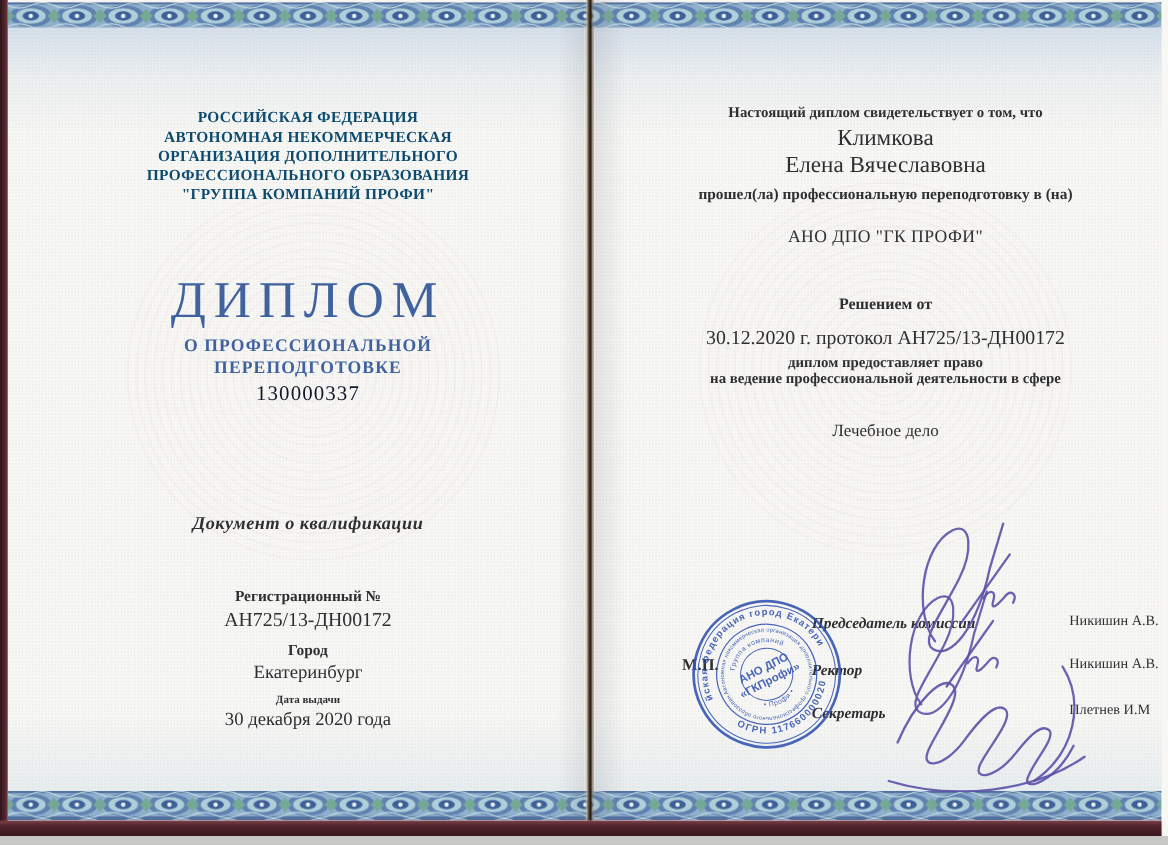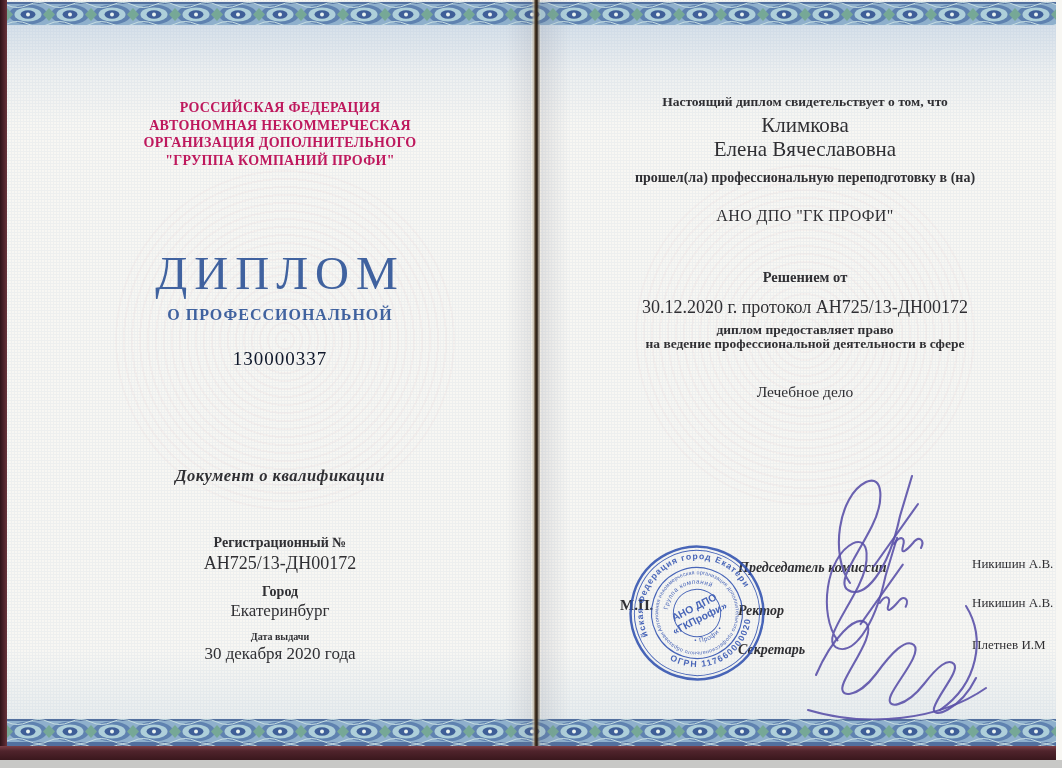--- a/index.html
+++ b/index.html
@@ -36,21 +36,21 @@
   #ros-l{left:115px;top:170px;width:340px;height:340px;}
   #ros-r{left:635px;top:165px;width:340px;height:340px;}
 
   
   .t{position:absolute;color:#2f2f33;white-space:nowrap;}
   .cl{left:20px;width:520px;text-align:center;}   
   .cr{left:545px;width:520px;text-align:center;}  
   .b{font-weight:bold;}
   .blue{color:var(--title-blue,#40629f);}
 
-  #org-block{top:99px;font-size:14px;line-height:17.5px;font-weight:bold;color:#be185d;letter-spacing:.3px;}
+  #org-block{top:99px;font-size:14px;line-height:17.5px;font-weight:bold;color:#0c4a6e;letter-spacing:.3px;}
   #diploma-title{top:246px;font-size:47px;letter-spacing:7px;font-weight:normal;}
   #subtitle1{top:306px;font-size:16px;letter-spacing:1px;}
   #subtitle2{top:326px;font-size:16px;letter-spacing:1px;}
   #diploma-number{top:348px;font-size:19px;letter-spacing:1px;color:#0f172a;}
   #qual-note{top:466px;font-size:16.5px;font-style:italic;letter-spacing:.5px;}
   #reg-label{top:535px;font-size:14px;}
   #reg-value{top:553px;font-size:18px;}
   #city-label{top:584px;font-size:14px;}
   #city-value{top:601px;font-size:17px;}
   #date-label{top:631px;font-size:10px;}
@@ -121,24 +121,26 @@
   <div class="fold-l"></div>
   <div class="fold-r"></div>
   <div class="spine"></div>
   <div class="cover-left"></div>
   <div class="cover-bottom"></div>
 
   <div class="t cl" id="org-block">
     <div>РОССИЙСКАЯ ФЕДЕРАЦИЯ</div>
     <div>АВТОНОМНАЯ НЕКОММЕРЧЕСКАЯ</div>
     <div>ОРГАНИЗАЦИЯ ДОПОЛНИТЕЛЬНОГО</div>
+    <div>ПРОФЕССИОНАЛЬНОГО ОБРАЗОВАНИЯ</div>
     <div>"ГРУППА КОМПАНИЙ ПРОФИ"</div>
   </div>
   <div class="t cl blue" id="diploma-title">ДИПЛОМ</div>
   <div class="t cl blue b" id="subtitle1">О ПРОФЕССИОНАЛЬНОЙ</div>
+  <div class="t cl blue b" id="subtitle2">ПЕРЕПОДГОТОВКЕ</div>
   <div class="t cl" id="diploma-number">130000337</div>
   <div class="t cl b" id="qual-note">Документ о квалификации</div>
   <div class="t cl b" id="reg-label">Регистрационный №</div>
   <div class="t cl" id="reg-value">АН725/13-ДН00172</div>
   <div class="t cl b" id="city-label">Город</div>
   <div class="t cl" id="city-value">Екатеринбург</div>
   <div class="t cl b" id="date-label">Дата выдачи</div>
   <div class="t cl" id="date-value">30 декабря 2020 года</div>
 
   <div class="t cr b" id="attest-line">Настоящий диплом свидетельствует о том, что</div>

